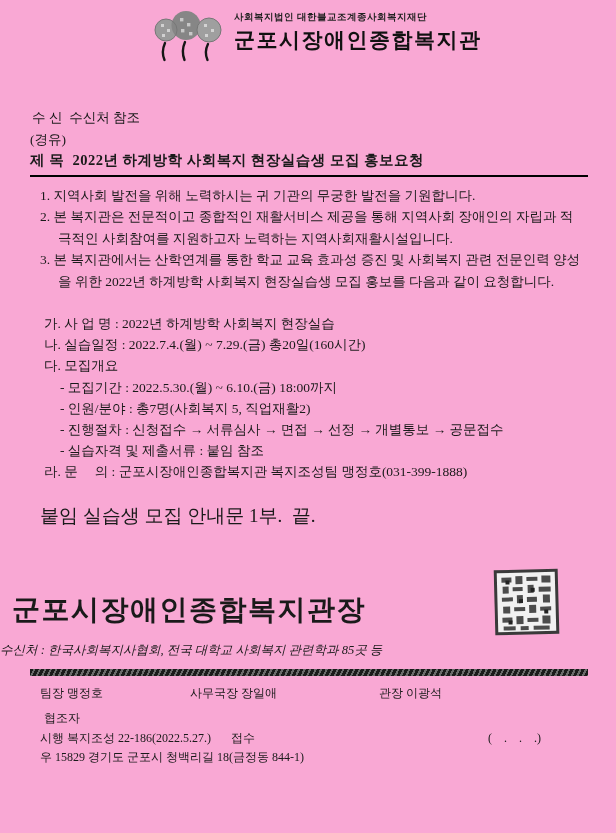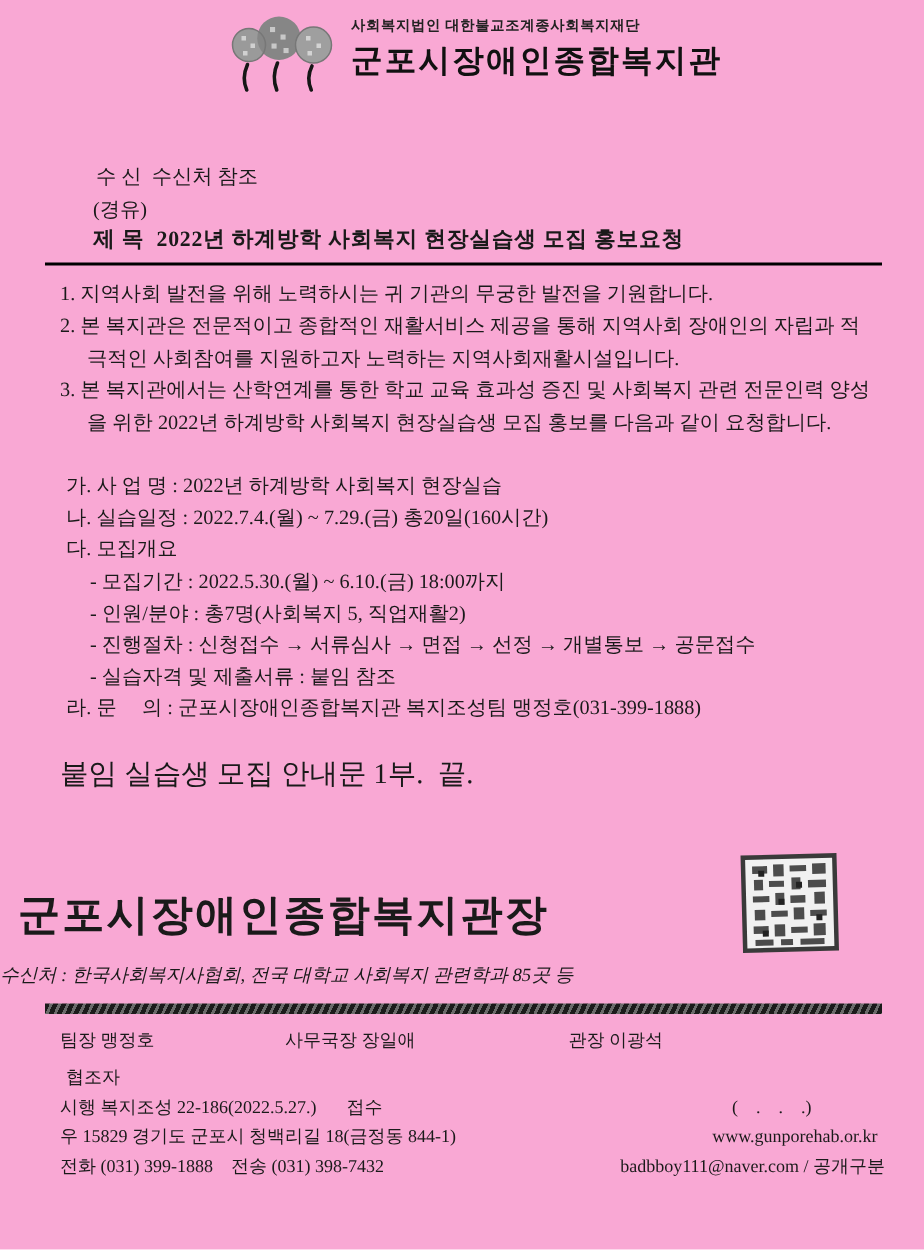--- a/index.html
+++ b/index.html
@@ -32,21 +32,21 @@
   }
   .org-name {
     font-size: 21px;
     font-weight: bold;
     letter-spacing: 1.5px;
     margin-top: 2px;
     color: #111;
   }
 
   
-  .recipient-block { margin-top: 44px; padding-left: 64px; font-size: 13.5px; line-height: 21.5px; }
+  .recipient-block { margin-top: 44px; padding-left: 32px; font-size: 13.5px; line-height: 21.5px; }
   .via-line { padding-left: 42px; margin-left: -44px; }
   .subject-line {
     font-weight: bold;
     font-size: 14.5px;
     padding-left: 42px;
     margin-left: -44px;
     letter-spacing: 0.5px;
   }
   .title-rule {
     height: 0;
@@ -219,21 +219,16 @@
       <span class="appr pre">관장 이광석</span>
     </div>
     <div class="cooperator pre">협조자</div>
     <div class="exec-row">
       <span class="pre">시행 복지조성 22-186(2022.5.27.)</span>
       <span class="receipt-label pre">접수</span>
       <span class="receipt-blank pre">(    .    .    .)</span>
     </div>
     <div class="addr-row">
       <span class="pre">우 15829 경기도 군포시 청백리길 18(금정동 844-1)</span>
-      <span class="pre">www.gunporehab.or.kr</span>
-    </div>
-    <div class="phone-row">
-      <span class="pre">전화 (031) 399-1888    전송 (031) 398-7432</span>
-      <span class="email-part pre">badbboy111@naver.com / 공개구분</span>
     </div>
   </div>
 
 </div>
 
 </body></html>

